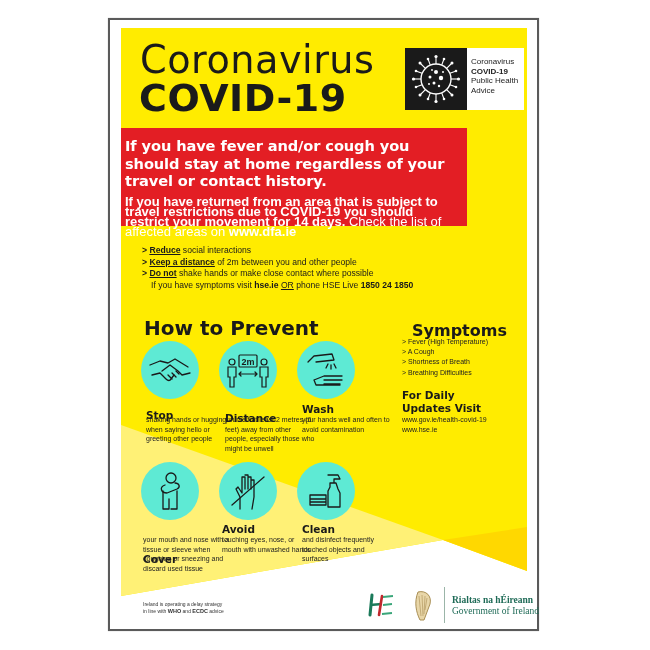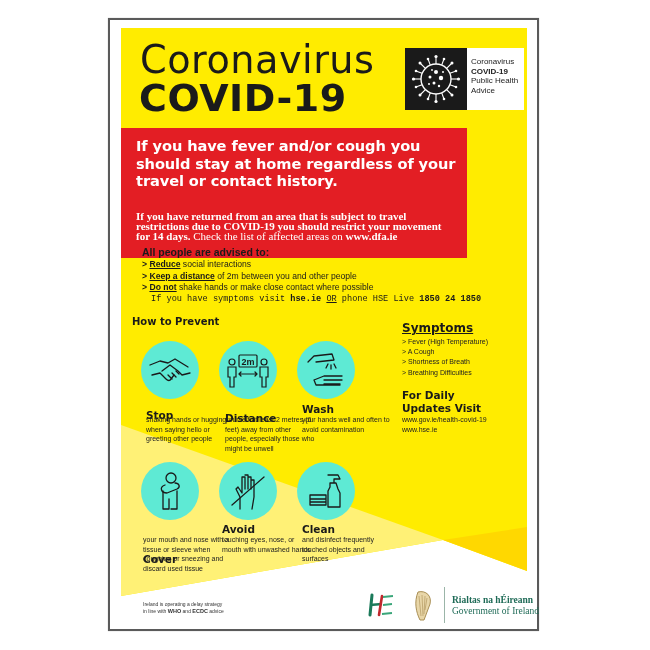--- a/index.html
+++ b/index.html
@@ -6,33 +6,33 @@
     body { width:650px; height:650px; background:#ffffff; position:relative; overflow:hidden; font-family:"Liberation Sans", "DejaVu Sans", sans-serif; color:#1a1a1a; }
     .frame { position:absolute; left:108px; top:18px; width:431px; height:613px; border:2px solid #5a5a5a; background:#fff; box-sizing:border-box; box-shadow:0 0 1px rgba(0,0,0,0.3); }
     .bg { position:absolute; left:121px; top:28px; width:406px; height:570px; }
     .bg svg { display:block; }
     .abs { position:absolute; }
     .title1 { left:140px; top:40px; font-size:39px; font-weight:300; letter-spacing:0.5px; color:#1a1a1a; font-family:"DejaVu Sans", sans-serif; font-weight:normal; transform:scaleX(0.98); transform-origin:left; line-height:40px; }
     .title2 { left:139px; top:78px; font-size:38px; font-weight:bold; color:#1a1a1a; font-family:"DejaVu Sans", sans-serif; line-height:40px; letter-spacing:0.5px; }
     .logo-box { left:405px; top:48px; width:62px; height:62px; background:#1a1a1a; }
     .logo-panel { left:467px; top:48px; width:57px; height:62px; background:#fff; font-size:8px; line-height:9.5px; padding:9px 0 0 4px; box-sizing:border-box; color:#222; }
     .logo-panel b { display:block; font-weight:bold; }
-    .red { left:121px; top:128px; width:346px; height:130px; background:#e31e24; color:#fff; padding:9px 10px 0 15px; box-sizing:border-box; }
+    .red { left:121px; top:128px; width:346px; height:98px; background:#e31e24; color:#fff; padding:9px 10px 0 4px; box-sizing:border-box; }
     .red .big { font-size:14.6px; font-weight:bold; line-height:17.5px; font-family:"DejaVu Sans", sans-serif; letter-spacing:-0.1px; }
-    .red .small { font-size:11px; line-height:10px; margin-top:21px;font-family:Liberation Serif, serif; }
+    .red .small { font-size:13px; line-height:10px; margin-top:7px; }
     .red .small b { font-weight:bold; }
     .advise { left:142px; top:245px; font-size:8.6px; line-height:11.5px; color:#1a1a1a; }
     .advise .h { font-size:10.5px; font-weight:bold; line-height:14px; }
     .advise u { font-weight:bold; }
-    .advise .indent { padding-left:9px;font-family:Liberation Mono, monospace; }
-    .prevent-title { left:132px; top:316px; font-size:10px; font-weight:bold; font-family:"DejaVu Sans", sans-serif; }
+    .advise .indent { padding-left:9px; }
+    .prevent-title { left:144px; top:316px; font-size:20px; font-weight:bold; font-family:"DejaVu Sans", sans-serif; }
     .circle { width:58px; height:58px; border-radius:50%; background:#5eead4; position:absolute; display:flex; align-items:center; justify-content:center; }
     .item-title { position:absolute; font-size:10.5px; font-weight:bold; font-family:"DejaVu Sans", sans-serif; }
     .item-text { position:absolute; font-size:7px; line-height:9.6px; color:#222; width:90px; }
-    .sym { left:402px; top:321px; font-size:12px; font-weight:bold; font-family:"DejaVu Sans", sans-serif;text-decoration:underline; }
+    .sym { left:412px; top:321px; font-size:16px; font-weight:bold; font-family:"DejaVu Sans", sans-serif; }
     .sym-list { left:402px; top:337px; font-size:7px; line-height:10.2px; color:#222; }
     .daily { left:402px; top:389px; font-size:10.5px; font-weight:bold; line-height:12.5px; font-family:"DejaVu Sans", sans-serif; }
     .links { left:402px; top:415px; font-size:7px; line-height:10.2px; color:#222; }
     .footnote { left:143px; top:601px; font-size:5px; line-height:7px; color:#333; }
     .footnote b { font-weight:bold; font-size:5.5px; }
     .hse { left:366px; top:593px; width:30px; height:24px; }
     .harp { left:412px; top:590px; width:22px; height:32px; }
     .divider { left:444px; top:587px; width:1px; height:36px; background:#9bb5a8; }
     .gov { left:452px; top:595px; font-family:"Liberation Serif", "DejaVu Serif", serif; color:#1f6b57; font-size:9.5px; line-height:11px; }
     .gov b { font-weight:bold; display:block;font-family:Liberation Serif, serif; }
@@ -112,21 +112,20 @@
 </div>
 
 <div class="abs red">
   <div class="big">If you have fever and/or cough you should stay at home regardless of your travel or contact history.</div>
   <div class="small">
     <b>If you have returned from an area that is subject to travel restrictions due to COVID-19 you should restrict your movement for 14 days.</b><span> Check the list of affected areas on </span><b>www.dfa.ie</b>
   </div>
 </div>
 
 <div class="abs advise">
-  <div class="h">All people are advised to:</div>
   <div><b>&gt;</b> <u>Reduce</u><span> social interactions</span></div>
   <div><b>&gt;</b> <u>Keep a distance</u><span> of 2m between you and other people</span></div>
   <div><b>&gt;</b> <u>Do not</u><span> shake hands or make close contact where possible</span></div>
   <div class="indent"><span>If you have symptoms visit </span><b>hse.ie</b> <u style="font-weight:normal">OR</u><span> phone HSE Live </span><b>1850 24 1850</b></div>
 </div>
 
 <div class="abs prevent-title">How to Prevent</div>
 
 <div class="circle" style="left:141px;top:341px;">
   <svg width="44" height="30" viewBox="0 0 44 30" fill="none" stroke="#1a1a1a" stroke-width="1.3" stroke-linecap="round" stroke-linejoin="round">

